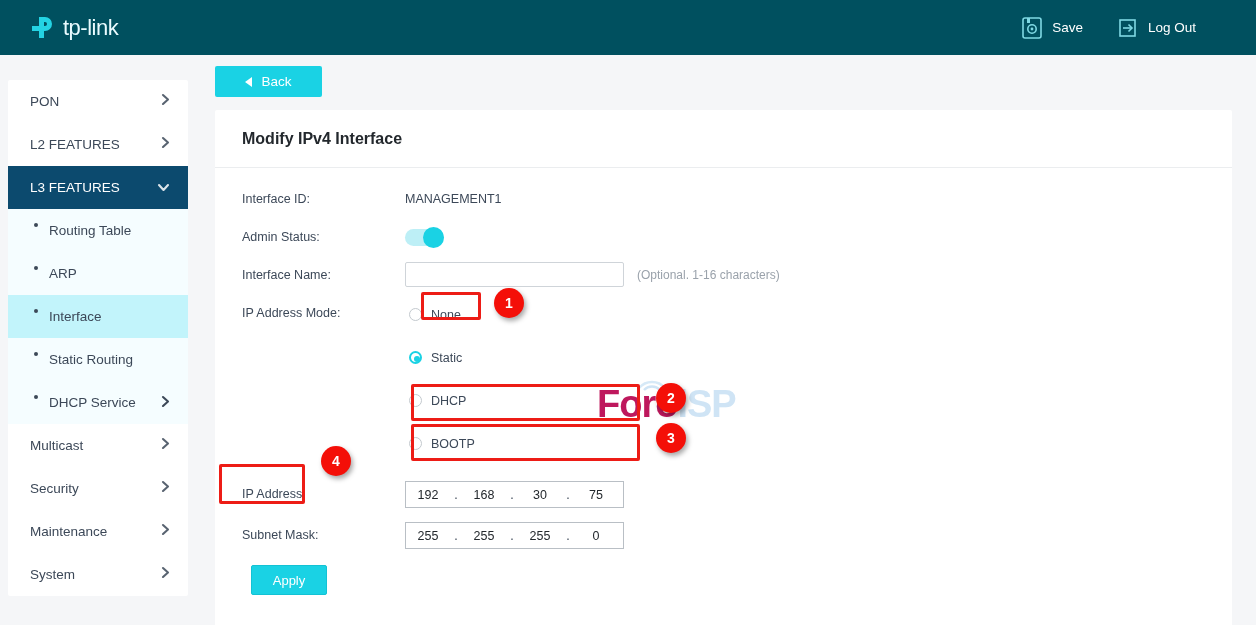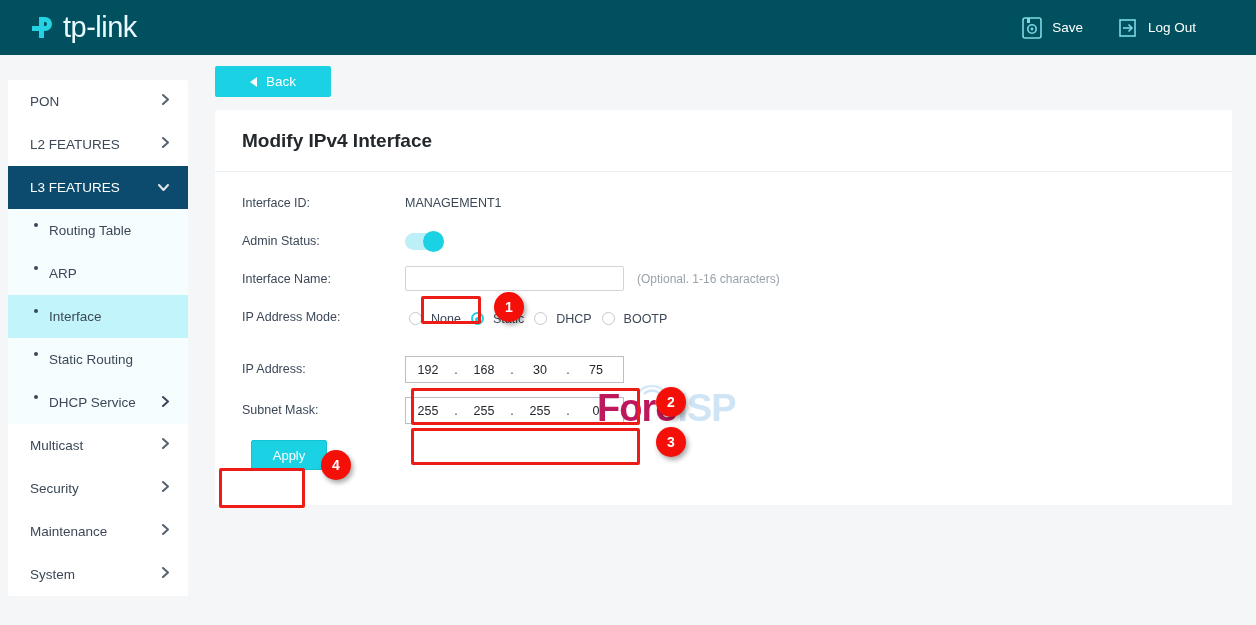--- a/index.html
+++ b/index.html
@@ -15,21 +15,21 @@
   .topbar {
     position: absolute; top: 0; left: 0;
     width: 1256px; height: 55px;
     background: #00505f;
     display: flex; align-items: center;
     justify-content: space-between;
   }
   .brand { display: flex; align-items: center; padding-left: 26px; }
   .brand-logo { width: 30px; height: 30px; margin-right: 7px; }
   .brand-text {
-    color: #e9fbff; font-size: 29px; letter-spacing: -0.5px;
+    color: #e9fbff; font-size: 22px; letter-spacing: -0.5px;
     font-weight: 400;
   }
   .topbar-actions { display: flex; align-items: center; padding-right: 60px; text-align: center; }
   .top-action { display: flex; align-items: center; margin-left: 34px; cursor: pointer; }
   .top-action .ico { width: 22px; height: 24px; margin-right: 9px; }
   .top-action .lbl { color: #ffffff; font-size: 13.5px; }
 
   
   .sidebar {
     position: absolute; top: 80px; left: 8px;
@@ -57,41 +57,41 @@
   .sub-item.active { background: #c2f4fb; }
   .sub-left { display: flex; }
   .bullet {
     width: 4px; height: 4px; border-radius: 50%;
     background: #3c4858; margin-right: 11px; flex: 0 0 auto;
   }
 
   
   .main { position: absolute; top: 66px; left: 205px; width: 1043px; }
   .back-btn {
-    width: 116px; height: 31px;
+    width: 107px; height: 31px;
     background: #1ad2e4; color: #ffffff;
     border: none; border-radius: 2px;
     display: flex; align-items: center; justify-content: center;
     font-size: 13.5px; cursor: pointer;
     margin-left: 10px;
   }
   .back-tri {
     width: 0; height: 0;
     border-top: 5px solid transparent;
     border-bottom: 5px solid transparent;
     border-right: 7px solid #ffffff;
     margin-right: 9px;
   }
   .panel {
     margin-top: 13px; margin-left: 10px;
     width: 1017px; background: #ffffff;
     border-radius: 2px;
   }
   .panel-title {
-    font-size: 19px; font-weight: bold; color: #23282d;
+    font-size: 16px; font-weight: bold; color: #23282d;
     padding: 20px 0 19px 27px;
     border-bottom: 1px solid #ebedef;
   }
   .panel-body { padding: 18px 0 26px 0; position: relative; }
 
   .frow { display: flex; align-items: flex-start; min-height: 29px; margin-bottom: 9px; }
   .flabel {
     width: 190px; padding-left: 27px;
     font-size: 12.5px; color: #3c4858; line-height: 26px;
   }
@@ -111,21 +111,21 @@
   
   .text-input {
     width: 219px; height: 25px;
     border: 1px solid #cfd4d9; border-radius: 2px;
     background: #ffffff; font-size: 12.5px; padding: 0 6px;
     font-family: "Liberation Sans", sans-serif; color: #3c4858;
   }
   .hint { font-size: 12px; color: #9aa2ab; margin-left: 13px; line-height: 27px; }
 
   
-  .radio-col { display: flex; flex-direction: row; align-items: center; }
+  .radio-col { display: flex; flex-direction: column; }
   .radio-row {
     display: flex; align-items: center; height: 29px;
     margin-bottom: 14px; position: relative; cursor: pointer;
     width: fit-content; padding: 0 6px 0 4px;
   }
   .radio {
     width: 13px; height: 13px; border-radius: 50%;
     border: 1px solid #c3c9ce; background: #fff;
     margin-right: 9px; flex: 0 0 auto; position: relative;
   }

